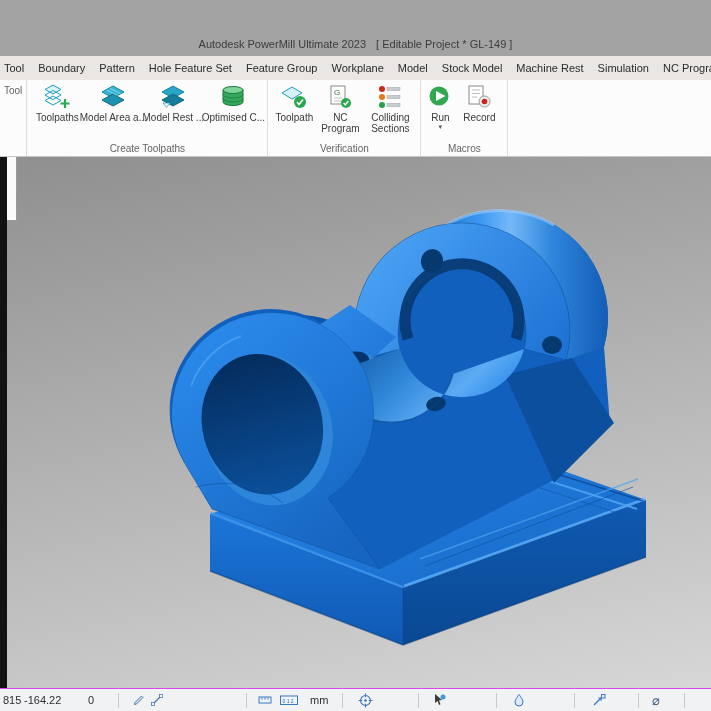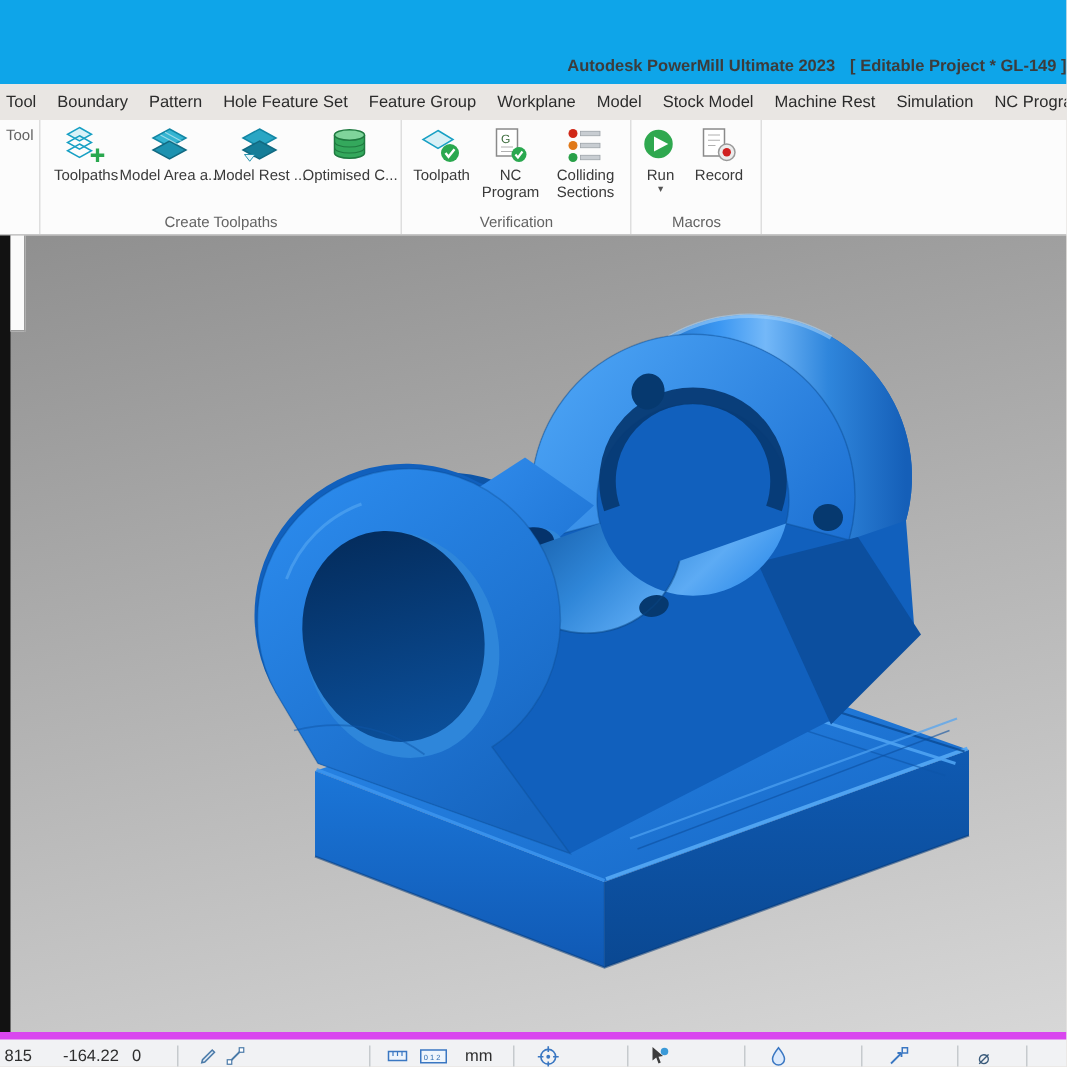--- a/index.html
+++ b/index.html
@@ -5,22 +5,22 @@
   * { box-sizing: border-box; }
   html,body { margin:0; padding:0; }
   body {
     width:711px; height:711px; position:relative; overflow:hidden;
     font-family:"Liberation Sans", sans-serif;
     background:#e9e6e3;
   }
   
   .titlebar {
     position:absolute; left:0; top:0; width:711px; height:56px;
-    background:#0ea5e9; display:flex; align-items:flex-end; justify-content:flex-end;
-    gap:10px; padding-bottom:6px; font-size:11px; color:#3c3c3c;font-weight:bold;
+    background:#a3a3a3; display:flex; align-items:flex-end; justify-content:center;
+    gap:10px; padding-bottom:6px; font-size:11px; color:#3c3c3c;
   }
   
   .tabs {
     position:absolute; left:0; top:56px; width:711px; height:24px;
     display:flex; align-items:center; gap:14px; padding-left:4px;
     font-size:11px; color:#2b2b2b; white-space:nowrap; overflow:hidden;
     background:#e9e6e3;
   }
   .tab { cursor:default; }
   
@@ -49,21 +49,21 @@
   }
   .black-strip { position:absolute; left:0; top:157px; width:7px; height:531px; background:#121212; }
   .explorer-sliver {
     position:absolute; left:7px; top:157px; width:10px; height:64px;
     background:#fafafa; border-right:1px solid #9a9a9a; border-bottom:1px solid #9a9a9a;
   }
   .corner-mark { position:absolute; left:0; top:30px; width:8px; height:13px; background:#141414; }
   
   .statusbar {
     position:absolute; left:0; top:688px; width:711px; height:23px;
-    background:#f1f2f4; border-top:5px solid #d946ef;
+    background:#f1f2f4; border-top:1px solid #d946ef;
     font-size:11px; color:#2e2e2e;
   }
   .sb-el { position:absolute; top:0; height:22px; display:flex; align-items:center; }
   .sb-sep { position:absolute; top:4px; width:1px; height:15px; background:#c6cacd; }
   .dia { font-size:13px; color:#3a5a7a; }
 </style>
 </head>
 <body>
 
 <div class="corner-mark"></div>
@@ -304,21 +304,21 @@
       <path d="M196 330 Q245 318 283 346" fill="none" stroke="#0d55a8" stroke-opacity="0.5" stroke-width="1.2"></path>
     </g>
   </svg>
 </div>
 
 <div class="black-strip"></div>
 <div class="explorer-sliver"></div>
 
 <div class="statusbar">
   <span class="sb-el" style="left:3px">815</span>
-  <span class="sb-el" style="left:42px">-164.22</span>
+  <span class="sb-el" style="left:24px">-164.22</span>
   <span class="sb-el" style="left:88px">0</span>
   <span class="sb-sep" style="left:118px"></span>
 
   <span class="sb-el" style="left:132px">
     <svg width="14" height="14" viewBox="0 0 14 14">
       <path d="M2.5 11.5 L3 9.5 L9.5 3 L11 4.5 L4.5 11 Z" fill="#d8e4f0" stroke="#4a7aa8" stroke-width="1"></path>
     </svg>
   </span>
   <span class="sb-el" style="left:150px">
     <svg width="14" height="14" viewBox="0 0 14 14">

